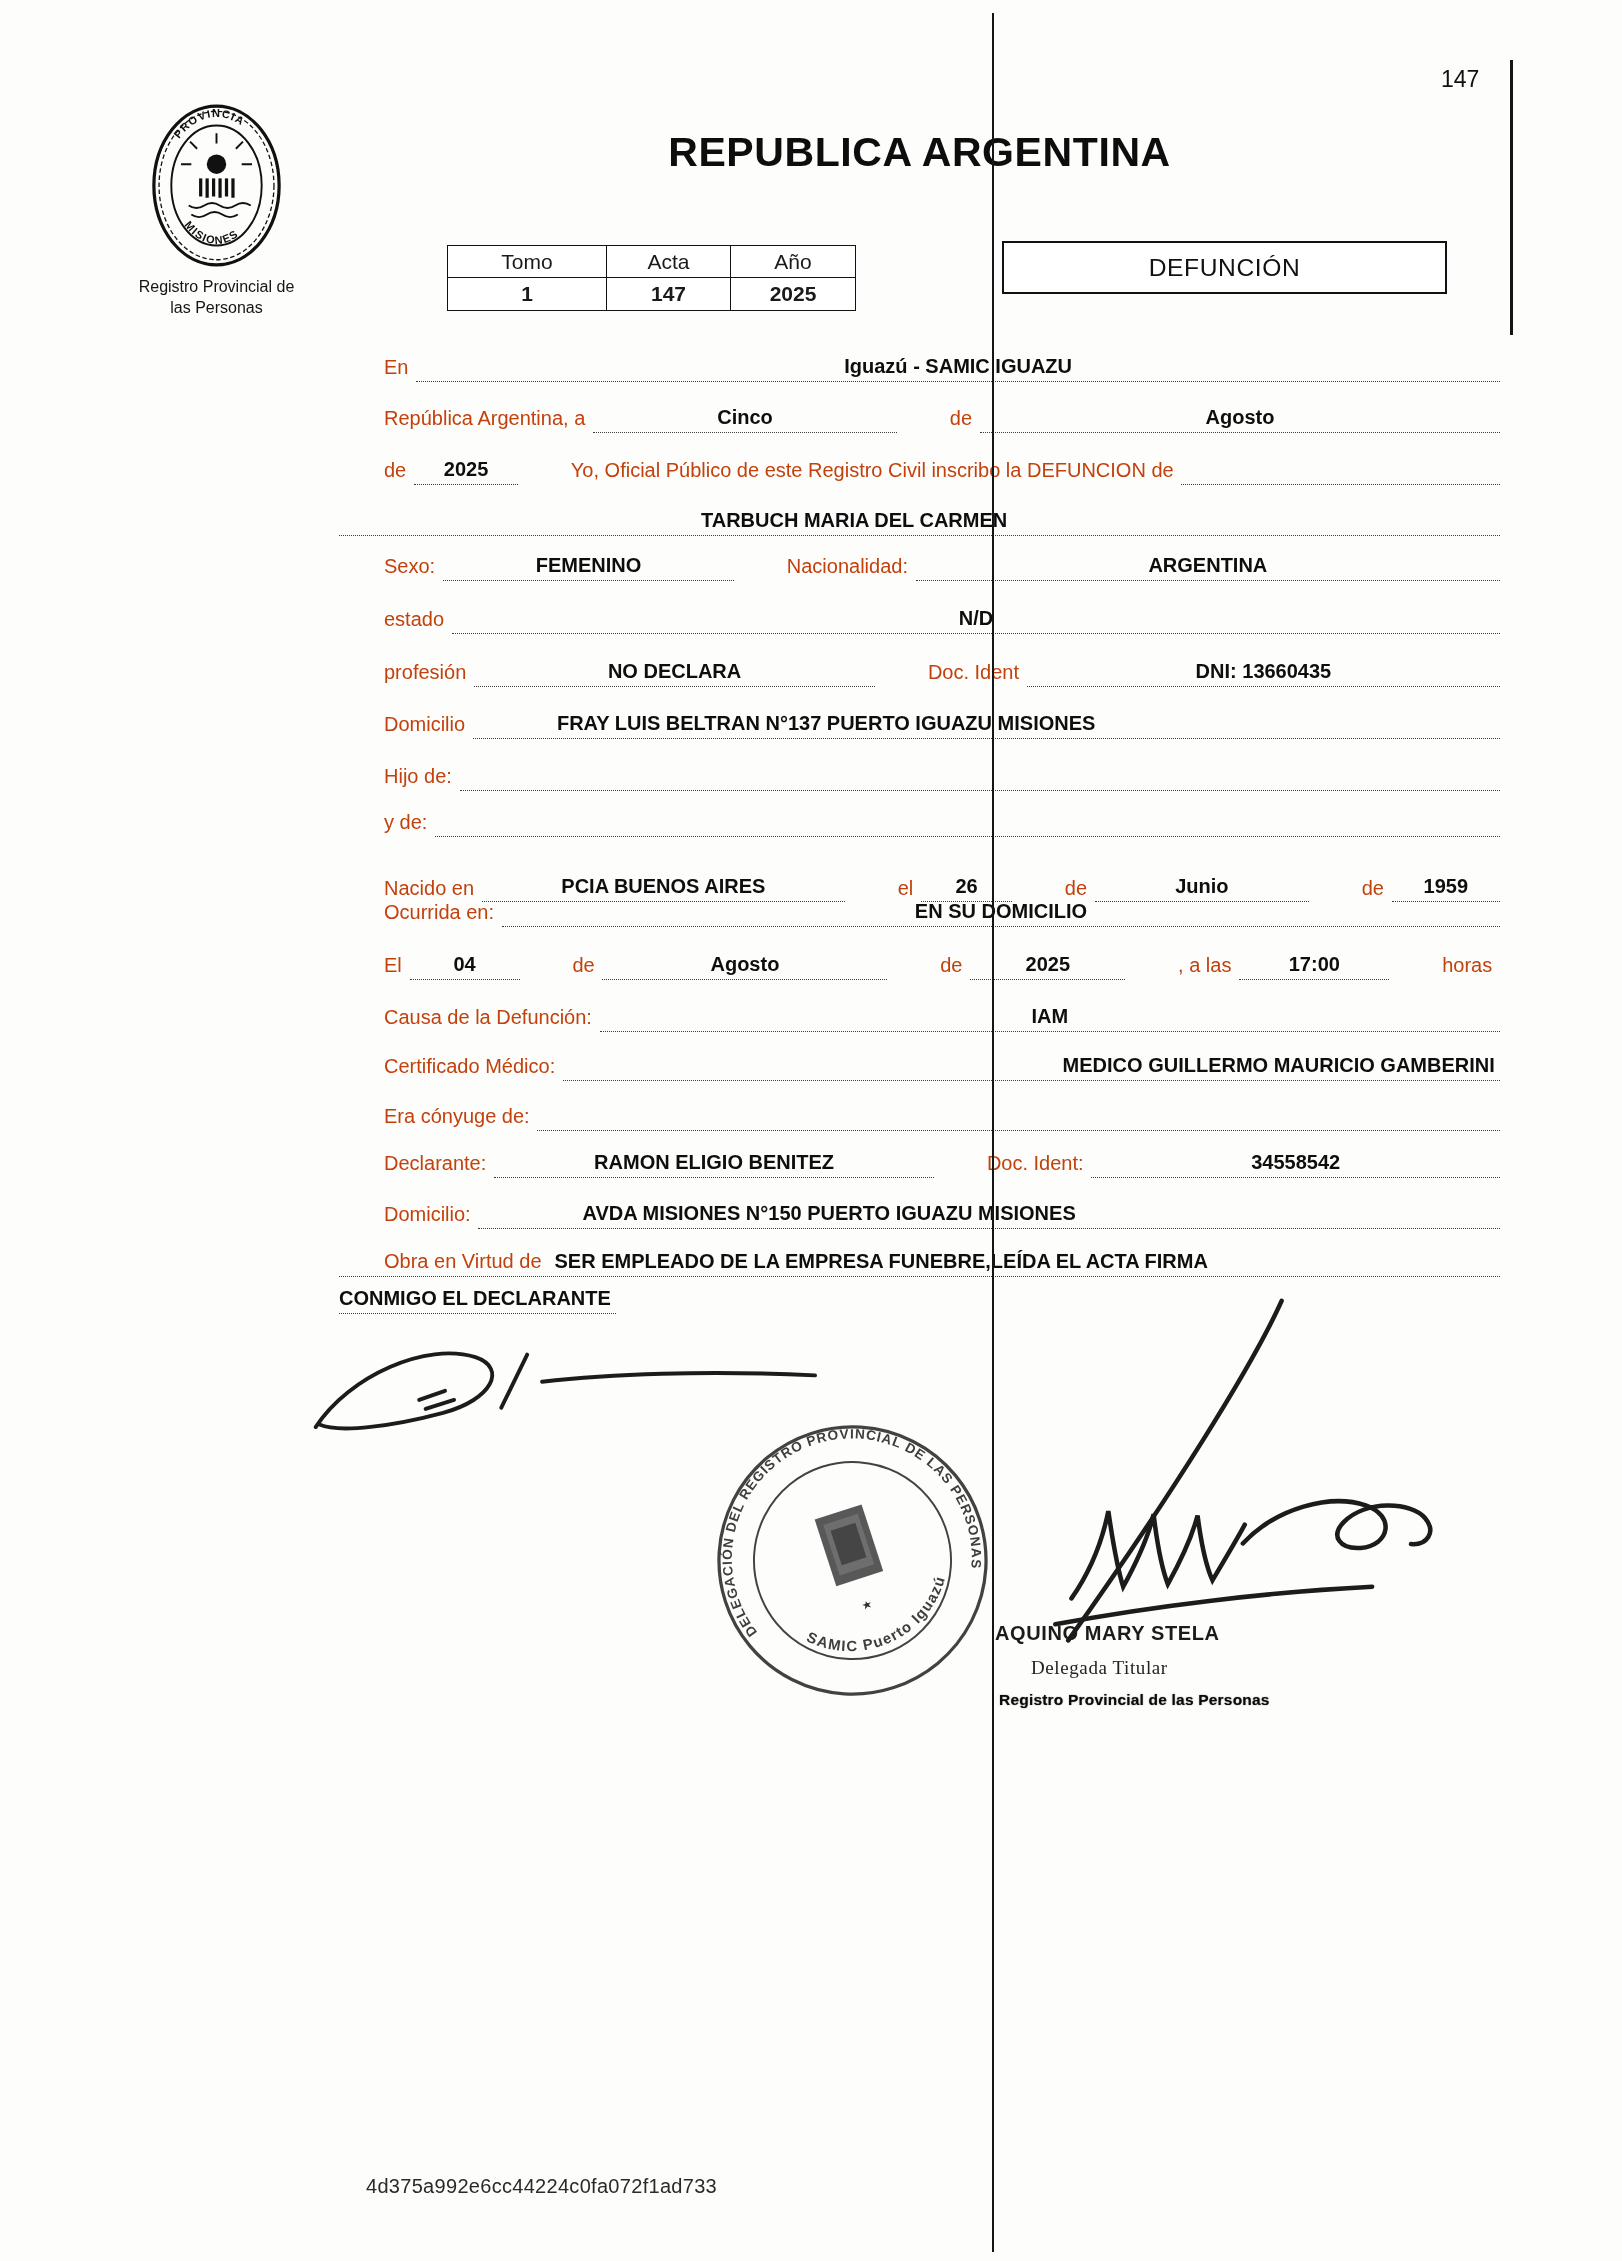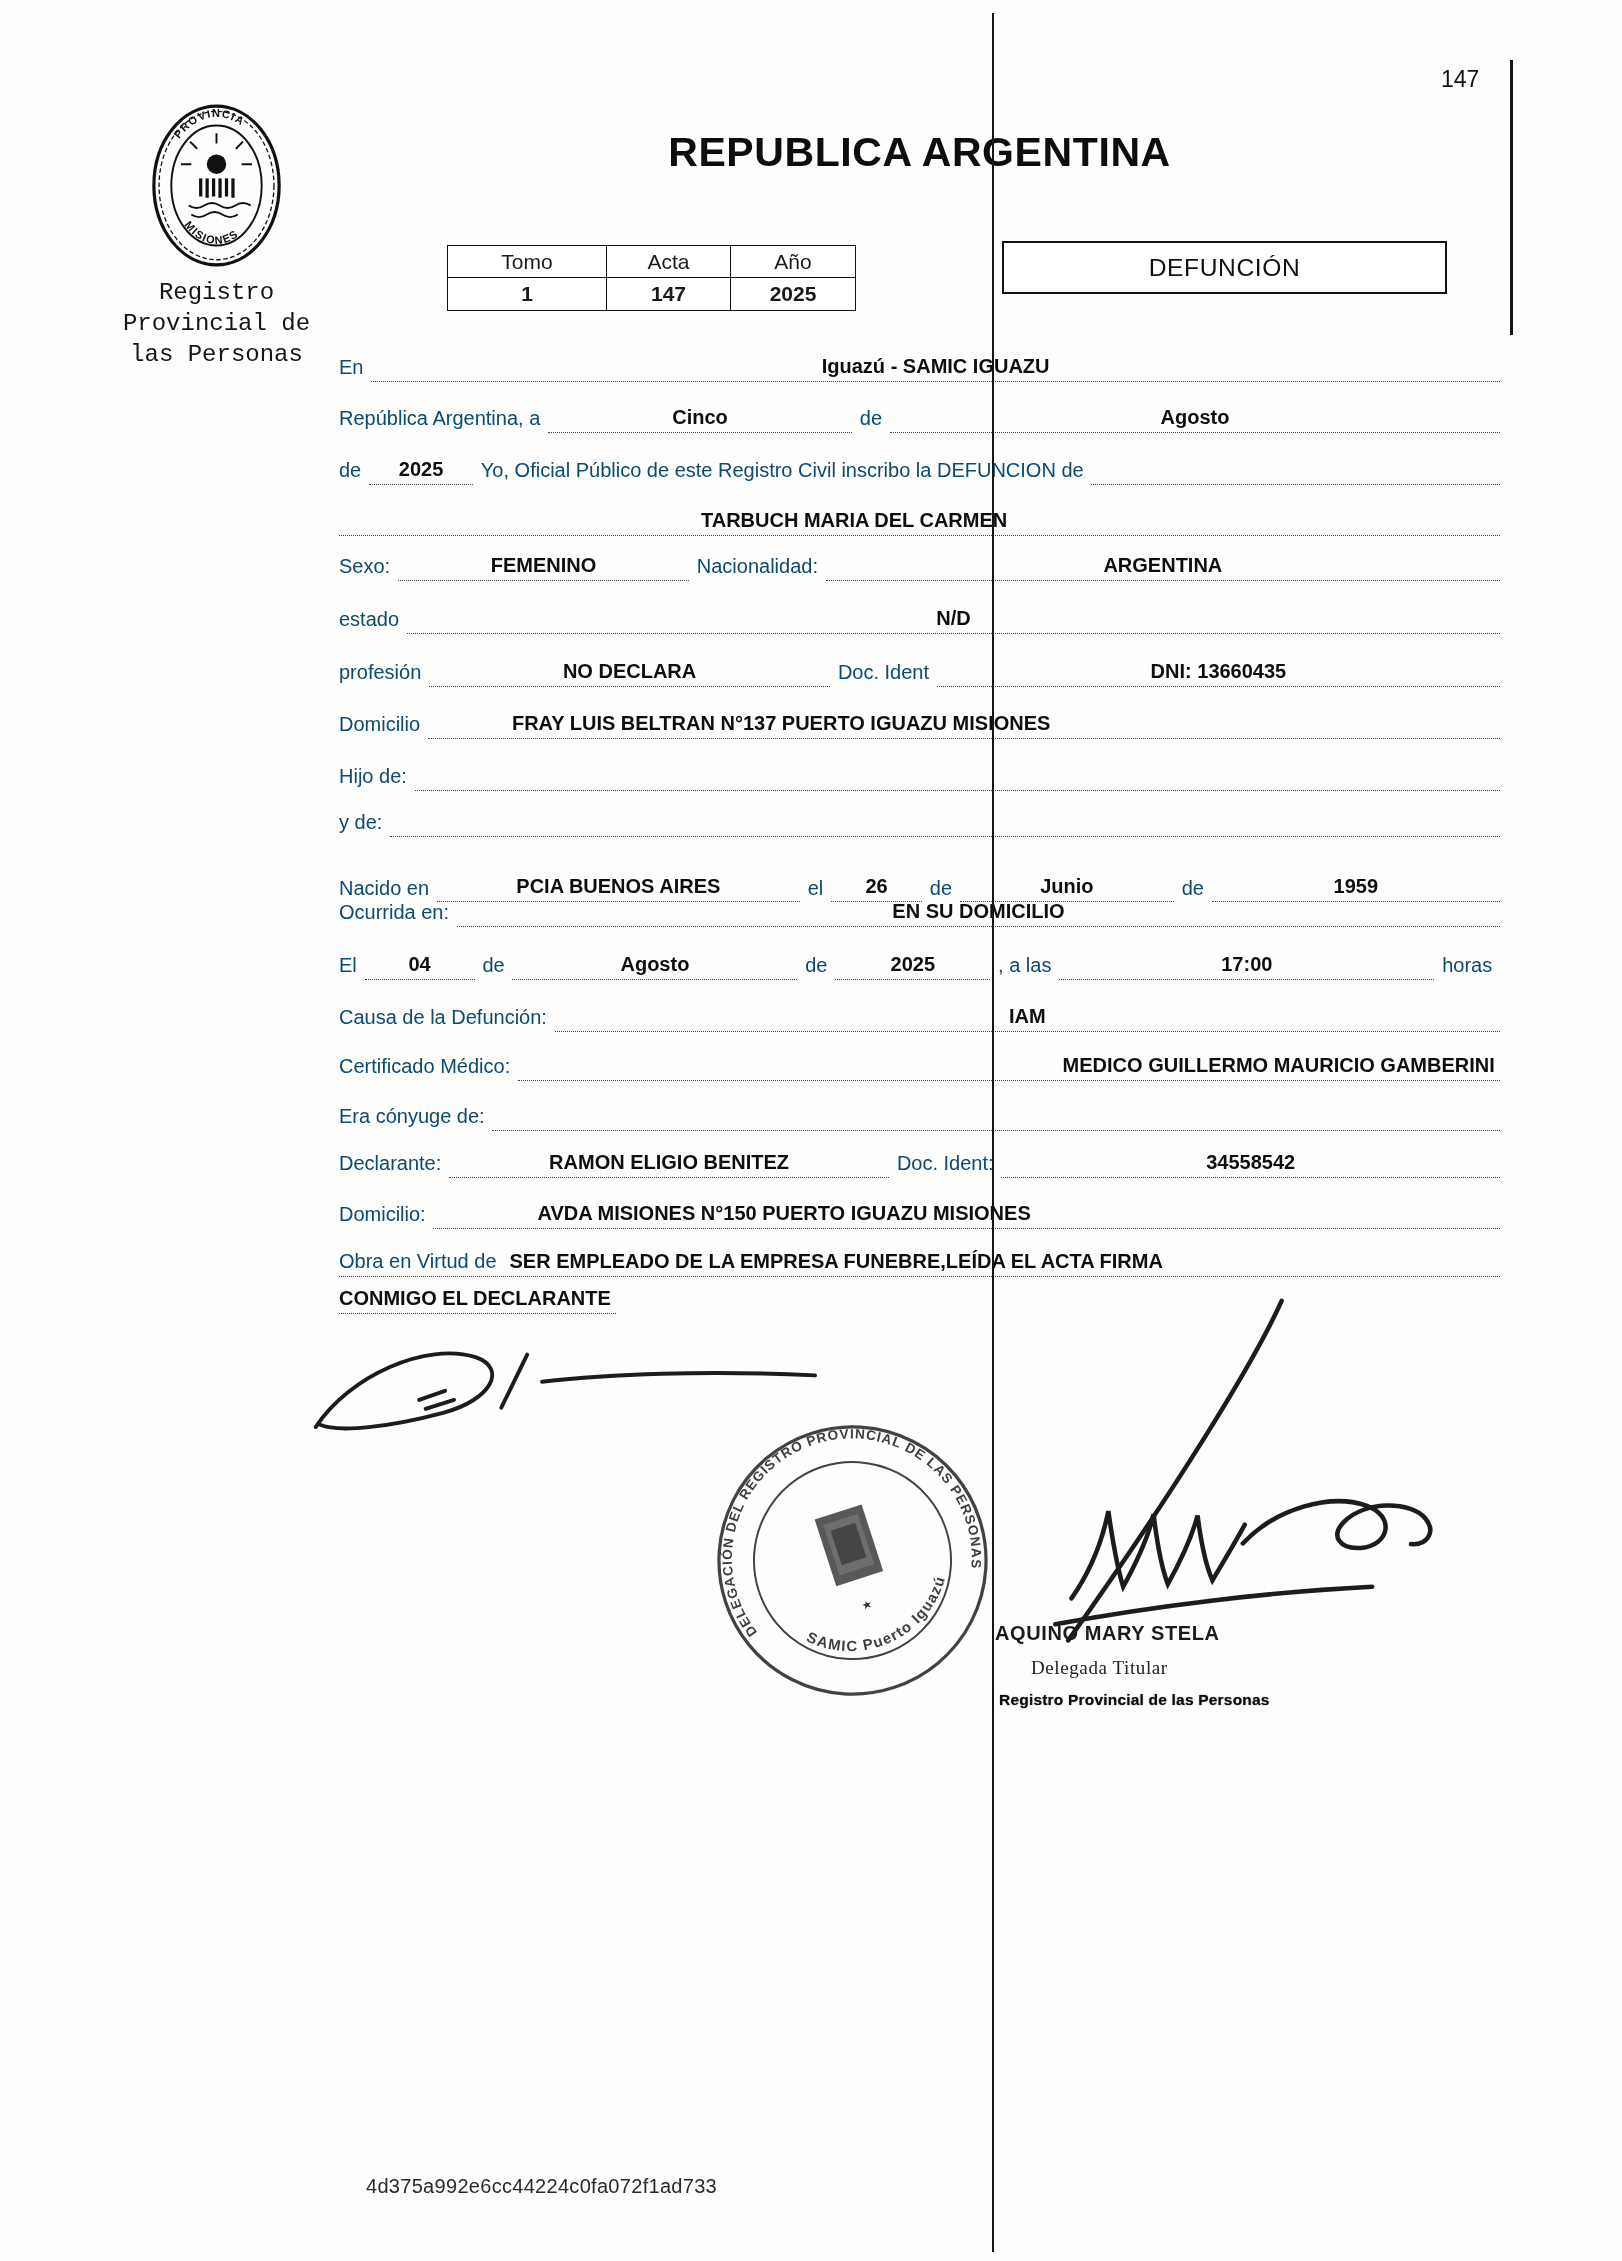--- a/index.html
+++ b/index.html
@@ -10,21 +10,21 @@
     background:#fdfdfb; margin:0 auto; overflow:hidden;
   }
   .abs { position:absolute; }
 
   
   .vline { position:absolute; background:#151515; z-index:9; }
 
   
   .page-number { font-size:23px; color:#111; }
   .title { font-size:41px; font-weight:700; letter-spacing:0.6px; text-align:center; color:#0d0d0d; }
-  .emblem-caption { font-size:24px; text-align:center; line-height:1.3; color:#151515;font-family:Liberation Mono, monospace; }
+  .emblem-caption { font-size:16px; text-align:center; line-height:1.3; color:#151515; }
 
   
   .rec-table {
     display:grid; grid-template-columns:159px 124px 124px; grid-auto-rows:32px;
     border:1.9px solid #111; background:#fff;
   }
   .rec-cell {
     border-right:1.9px solid #111; border-bottom:1.9px solid #111;
     display:flex; align-items:center; justify-content:center;
     font-size:21px;
@@ -36,21 +36,21 @@
   .act-box {
     border:2.6px solid #111; display:flex; align-items:center; justify-content:center;
     font-size:24.6px; letter-spacing:0.6px; font-weight:500; color:#111; background:#fff;
   }
 
   
   .row {
     position:absolute; left:339px; width:1161px;
     display:flex; align-items:flex-end; min-height:32px; z-index:2;
   }
-  .lab { font-size:20px; padding:0 7.8px 2.6px 0; white-space:nowrap; color:#0c4a6e; }
+  .lab { font-size:20px; padding:0 7.8px 2.6px 0; white-space:nowrap; color:#c2410c;margin-left:45px; }
   .lab.mid { padding-left:7.8px; }
   .val {
     font-size:20px; font-weight:700; text-align:center; color:#0e0e0e;
     border-bottom:1.9px dotted #3c3c3c; padding:0 5.2px 3.2px; white-space:nowrap;
     overflow:visible;
   }
   .fill { flex:1 1 auto; }
   .val.auto { flex:0 0 auto; }
   .row.u-all { border-bottom:1.9px dotted #3c3c3c; }
   .row.u-all .val { border-bottom:none; }

